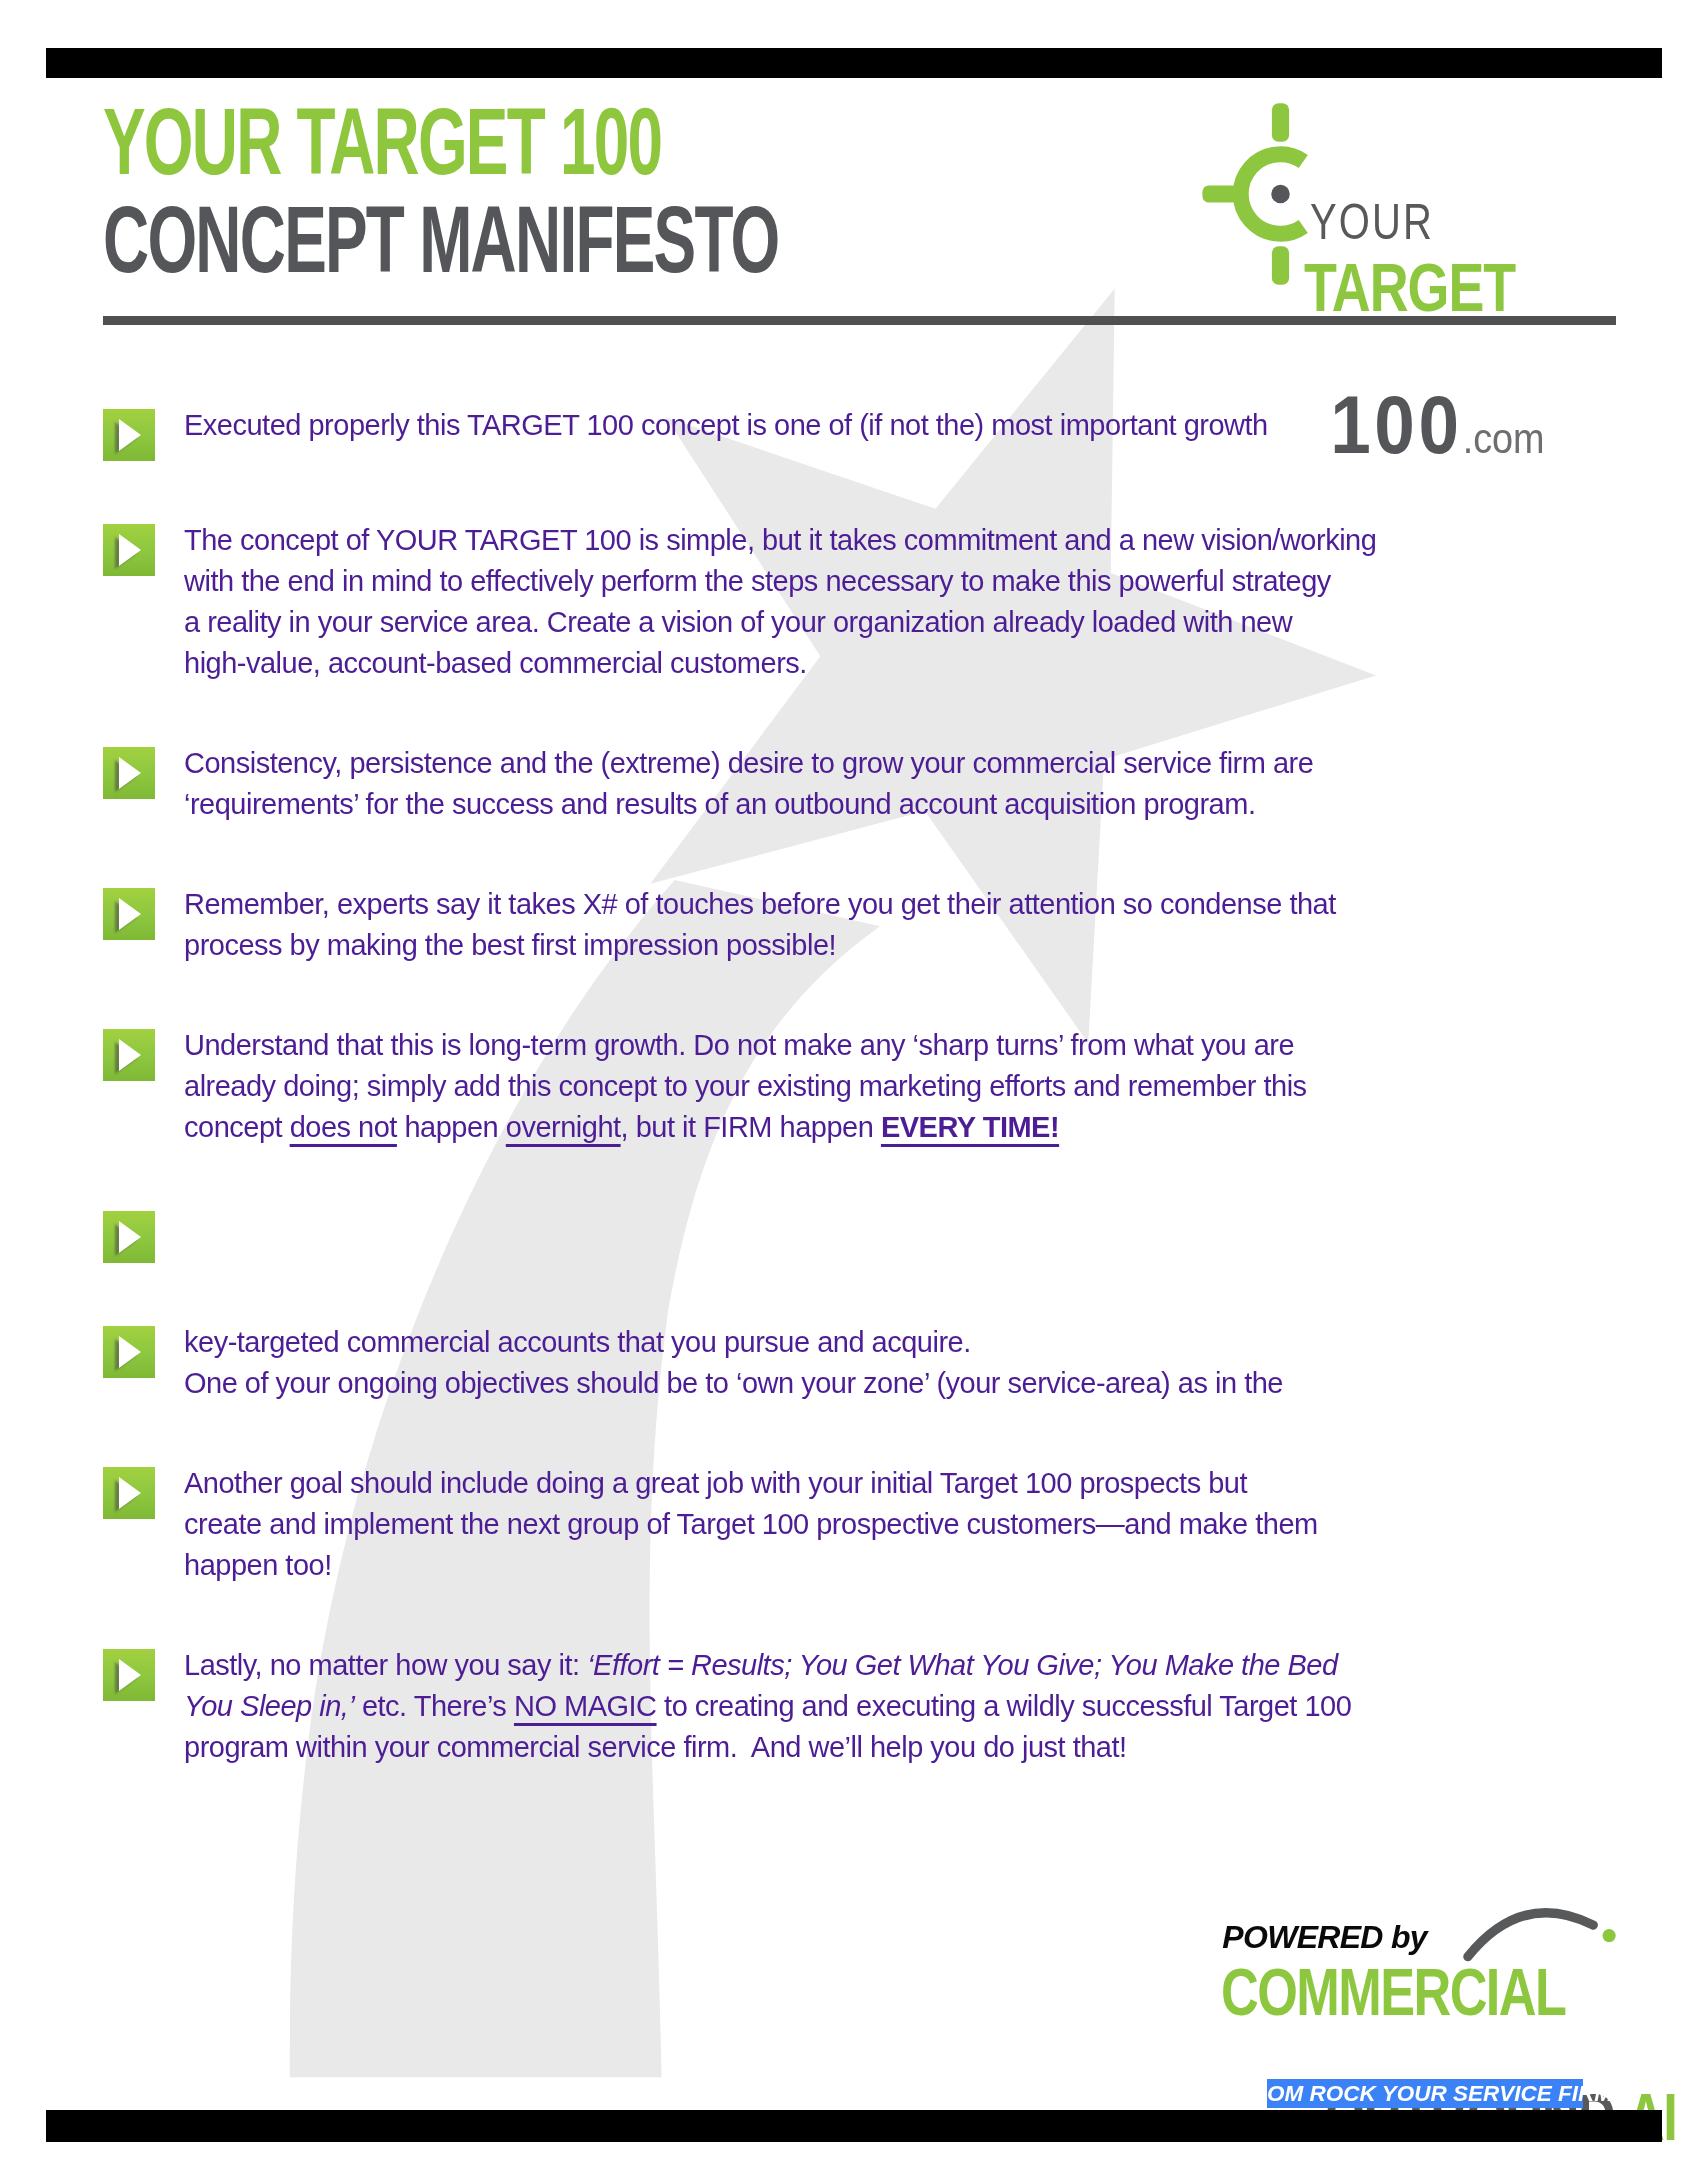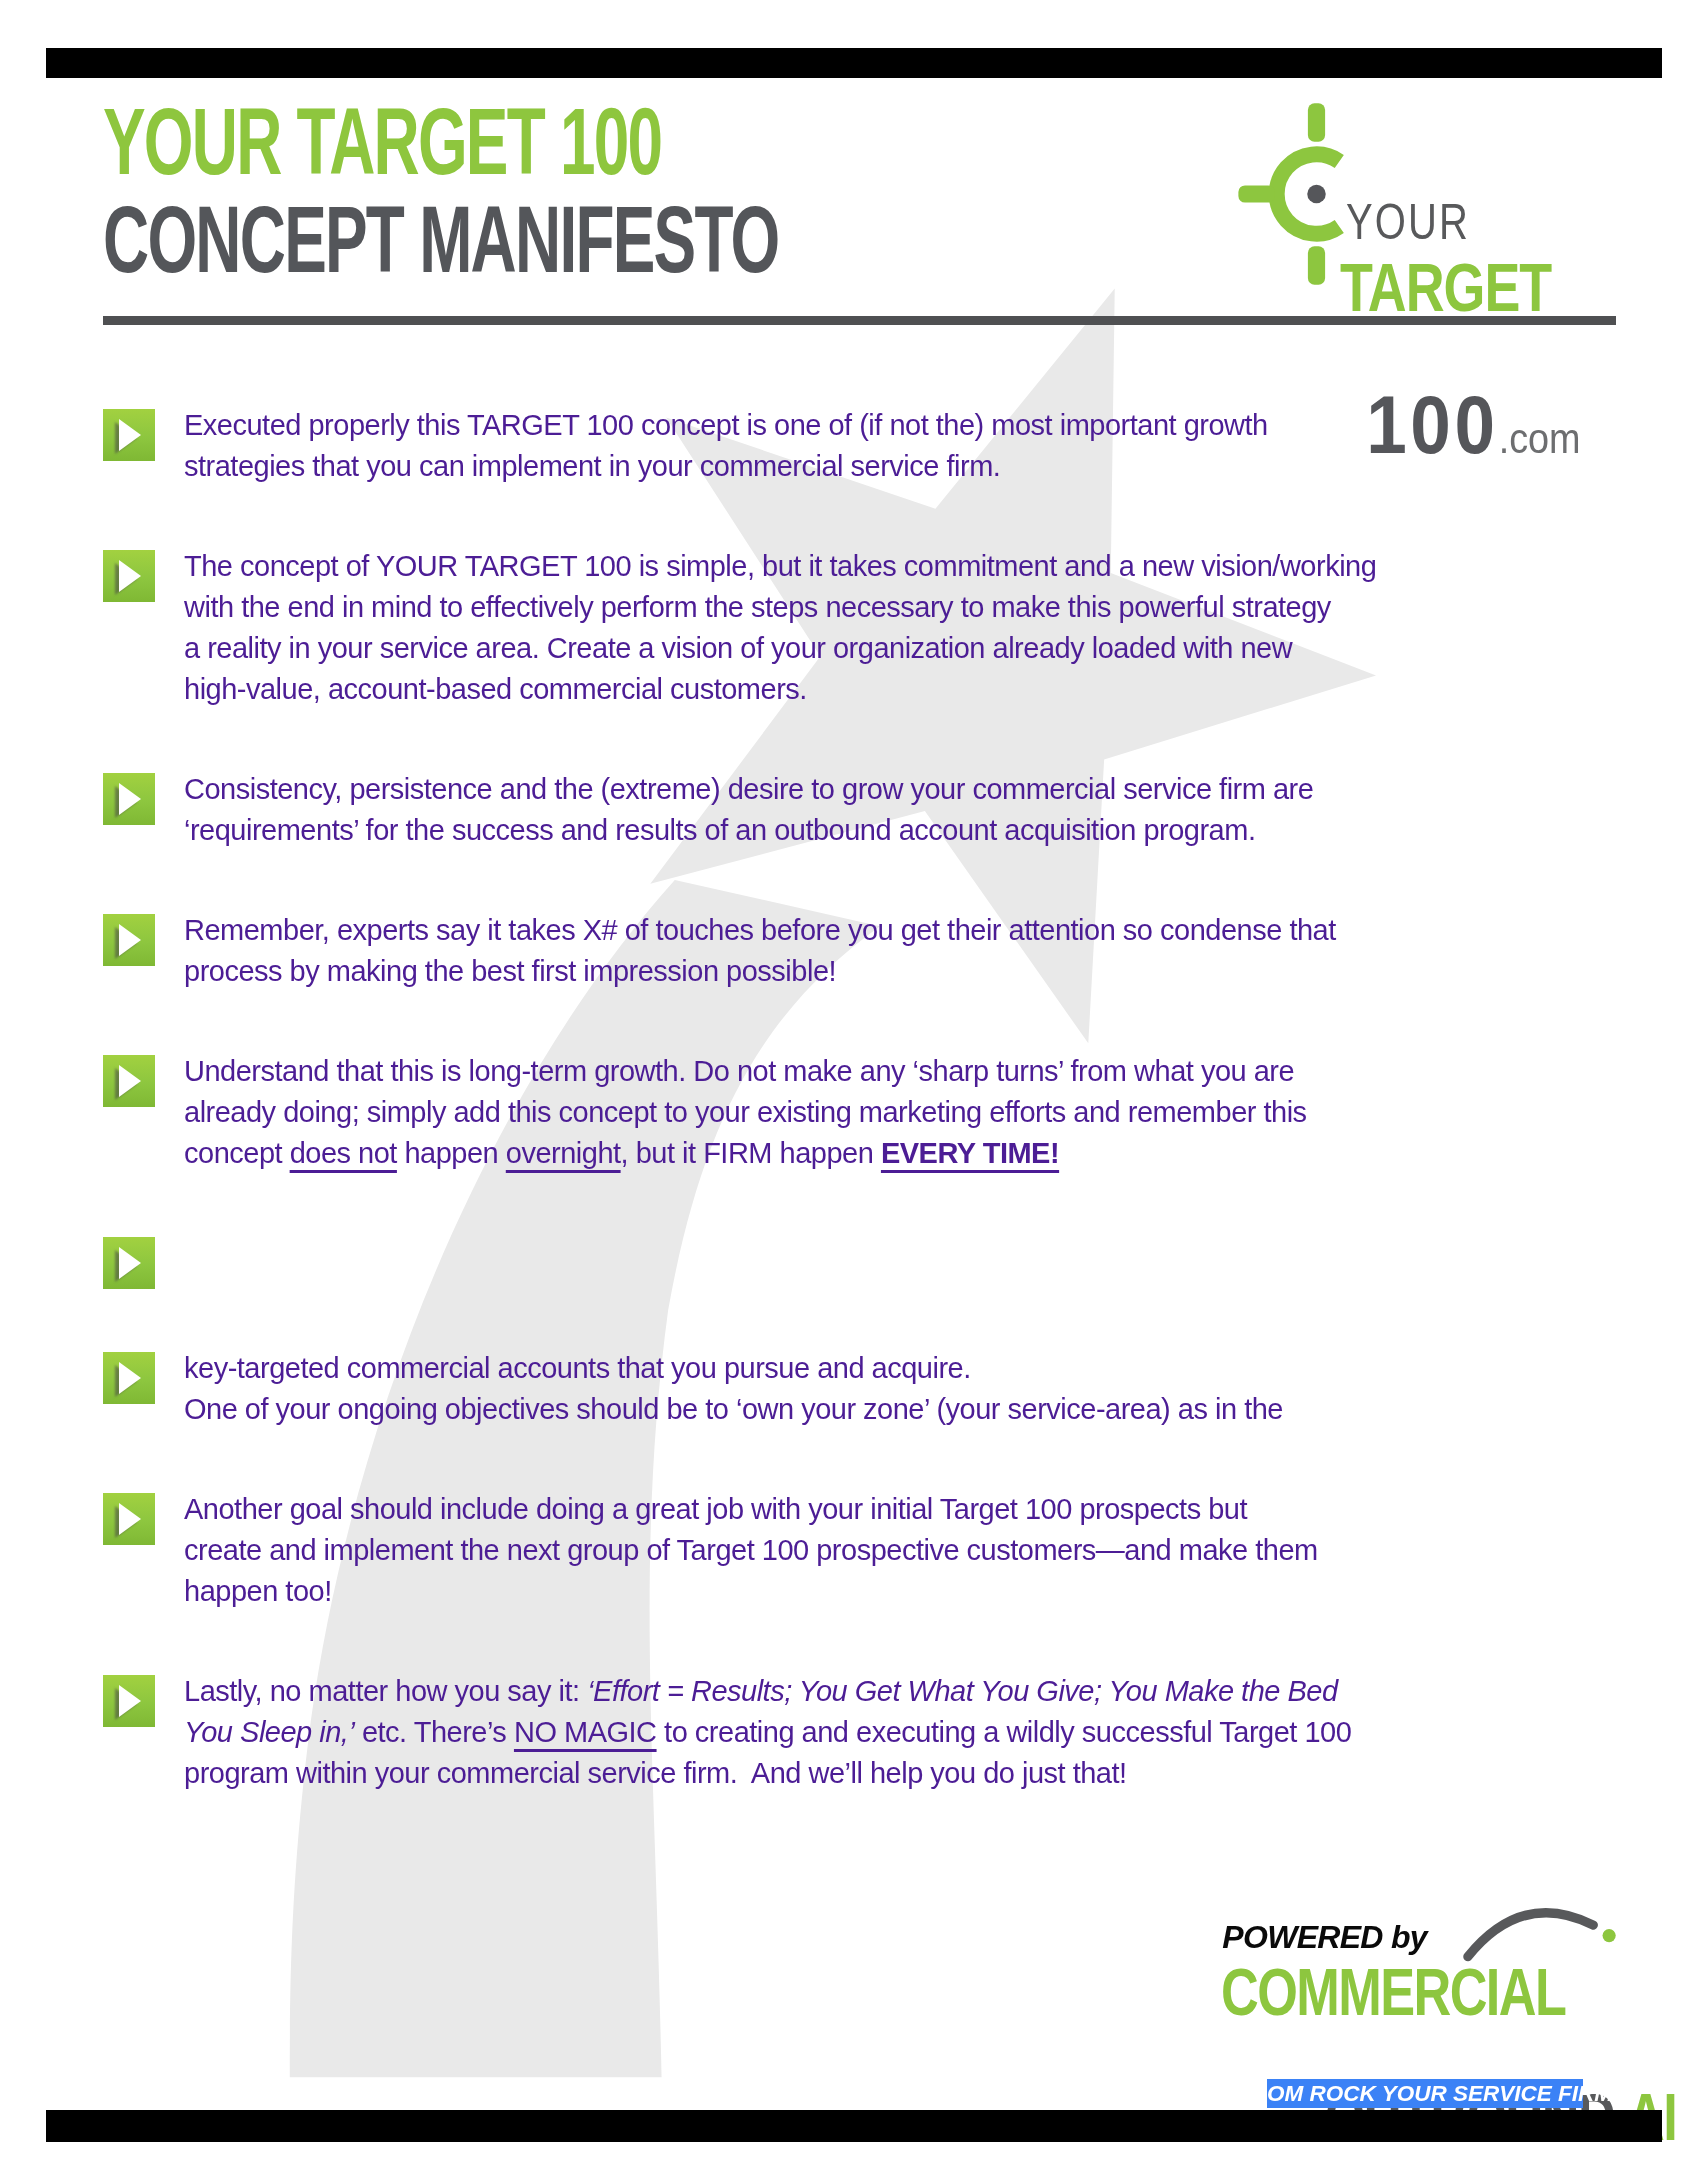--- a/index.html
+++ b/index.html
@@ -13,21 +13,21 @@
   .bottombar{position:absolute;left:46px;top:2110px;width:1616px;height:32px;background:#000;}
 
   .title{position:absolute;left:103px;top:93px;font-weight:700;
          transform:scaleX(0.68);transform-origin:left top;white-space:nowrap;}
   .title .l1{font-size:94px;line-height:98px;letter-spacing:-2.6px;color:#8ec63e;}
   .title .l2{font-size:94px;line-height:98px;letter-spacing:-2.6px;color:#54565a;}
 
   .rule{position:absolute;left:103px;top:316px;width:1513px;height:8.6px;background:#4f5052;}
 
   
-  .logo{position:absolute;left:1237px;top:98px;width:384px;height:185px;}
+  .logo{position:absolute;left:1201px;top:98px;width:384px;height:185px;}
   .logo .xh{position:absolute;left:0;top:0;}
   .logo .your{position:absolute;left:109px;top:99px;font-size:50px;line-height:50px;font-weight:400;
               color:#58595b;letter-spacing:2.6px;transform:scaleX(0.8);transform-origin:left top;white-space:pre;}
   .logo .target{position:absolute;left:103px;top:155px;font-size:69px;line-height:69px;font-weight:700;
               color:#8dc63f;letter-spacing:-1.3px;transform:scaleX(0.78);transform-origin:left top;white-space:pre;}
   .logo .numrow{position:absolute;left:108px;top:210px;line-height:78px;transform:scaleX(0.9);
               transform-origin:left top;white-space:pre;}
   .logo .num{font-size:81px;font-weight:700;color:#55565a;letter-spacing:4px;}
   .logo .tld{font-size:42px;font-weight:400;color:#6d6e70;letter-spacing:0;}
 
@@ -103,21 +103,20 @@
 
     <div class="rule"></div>
 
     <div class="bullets">
       <div class="bullet">
         <span class="bicon">
             <span class="arr"></span>
           </span>
         <div class="btext">
             <div class="line"><span>Executed properly this TARGET 100 concept is one of (if not the) most important growth</span></div>
-            <div class="line"><span>strategies that you can implement in your commercial service firm.</span></div>
           </div>
       </div>
       <div class="bullet">
         <span class="bicon">
             <span class="arr"></span>
           </span>
         <div class="btext">
             <div class="line"><span>The concept of YOUR TARGET 100 is simple, but it takes commitment and a new vision/working</span></div>
             <div class="line"><span>with the end in mind to effectively perform the steps necessary to make this powerful strategy</span></div>
             <div class="line"><span>a reality in your service area. Create a vision of your organization already loaded with new</span></div>

